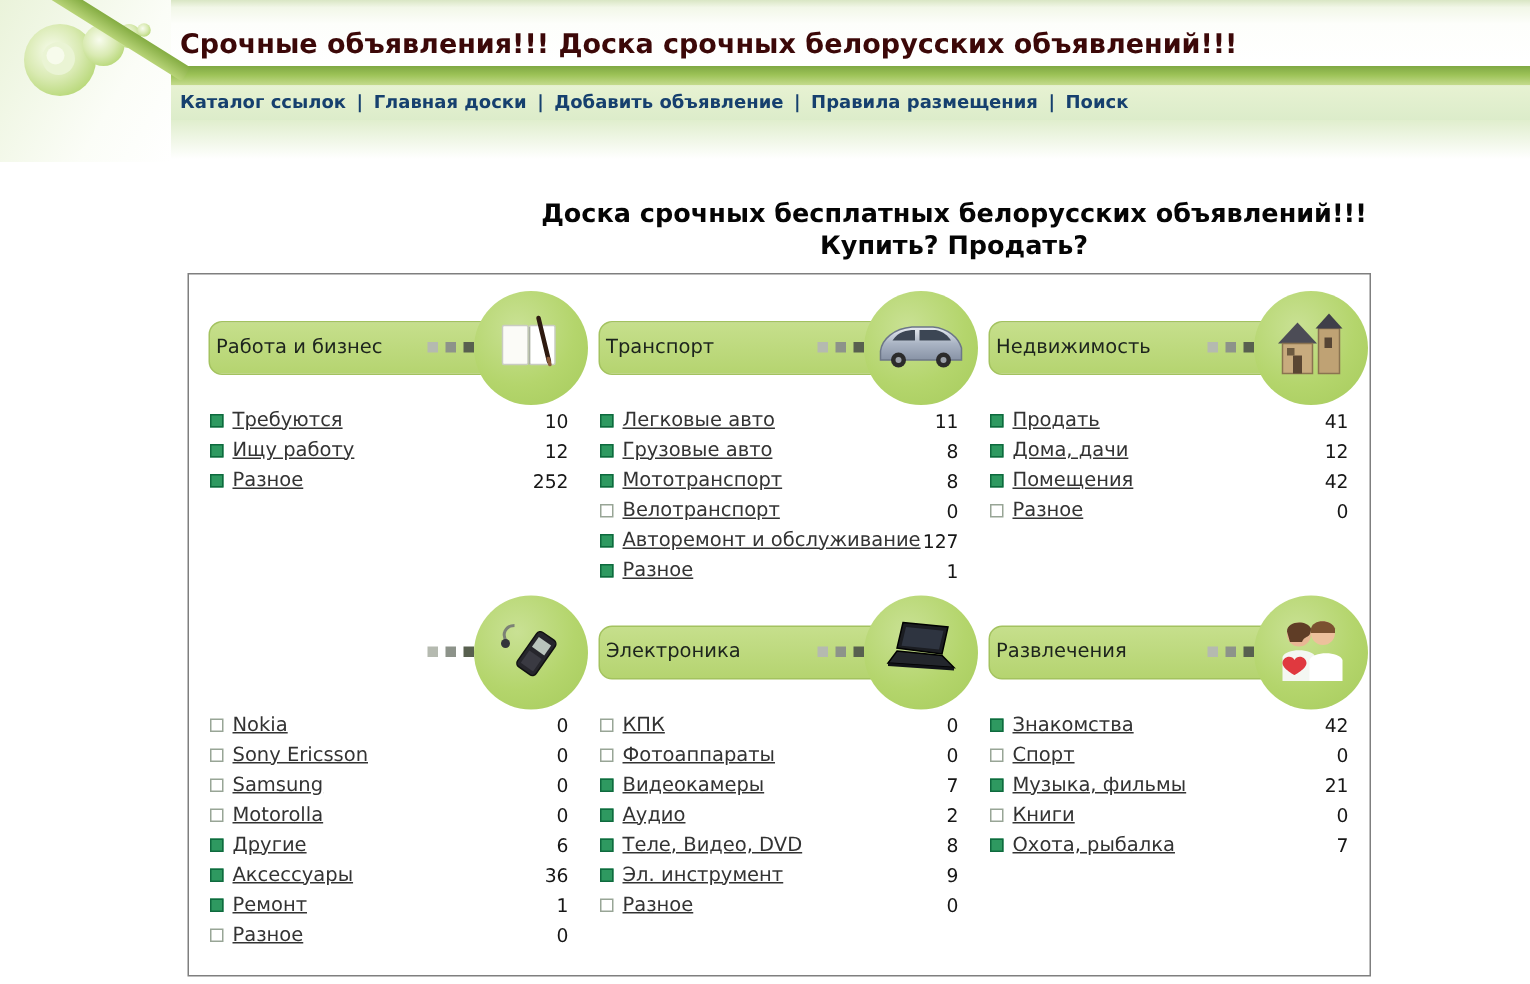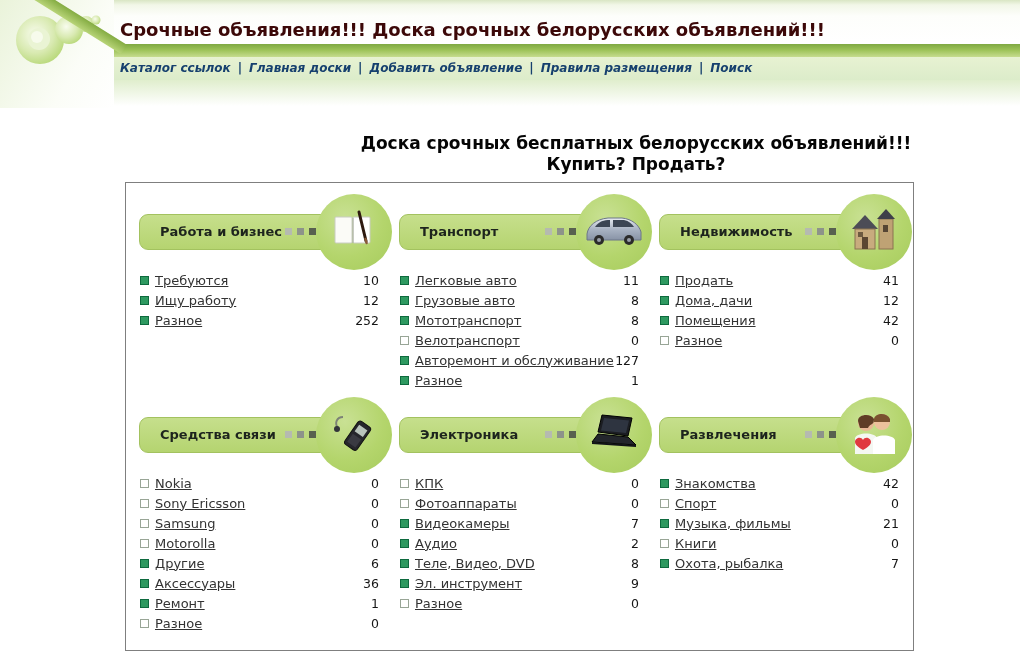--- a/index.html
+++ b/index.html
@@ -12,21 +12,21 @@
   .site-title { position:absolute; left:120px; top:19px; font-size:18px; font-weight:bold;
     color:var(--title-maroon,#3c0808); white-space:nowrap; z-index:1; }
   .green-bar { position:absolute; left:114px; right:0; top:44px; height:13px;
     background:linear-gradient(180deg,#7fa843 0%,#9cc257 45%,#c6dc8f 100%); }
   .nav-band { position:absolute; left:110px; right:0; top:57px; height:23px;
     background:linear-gradient(180deg,#e7f2d2,#dcecca); }
   .fade { position:absolute; left:110px; right:0; top:80px; height:26px;
     background:linear-gradient(180deg,#e0eecd,#ffffff); }
   .nav { position:absolute; left:120px; top:57px; height:23px; line-height:23px;
     font-size:12px; font-weight:bold; color:var(--nav-navy,#16406e); z-index:4; white-space:nowrap; }
-  .nav a { color:inherit; text-decoration:none;font-style:italic; }
+  .nav a { color:inherit; text-decoration:none; }
   .navsep { margin:0 7px; }
   .logo-block { position:absolute; left:0; top:0; width:114px; height:108px; z-index:2;
     background:linear-gradient(120deg,#eaf3da 0%,#fbfdf7 65%,#ffffff 100%); }
   .shell { position:absolute; left:6px; top:6px; }
   .stripe { position:absolute; width:158px; height:11px; left:-34px; top:44px;
     transform-origin:100% 50%; transform:rotate(32deg); border-radius:2px;
     background:linear-gradient(180deg,#84ac42,#b8d478); z-index:3; }
 
   
   .intro { position:absolute; left:322px; top:133px; width:628px; text-align:center;
@@ -35,22 +35,22 @@
   
   .box { position:absolute; left:125px; top:182px; width:789px; height:469px;
     border:1px solid #7f7f7f; background:#fff; }
   .grid { position:absolute; left:13px; top:0; display:grid; grid-template-columns:260px 260px 260px; }
 
   .section-header { position:relative; height:76px; }
   .section:first-child .section-header { margin-top:11px; }
   .bar { position:absolute; left:0; top:20px; width:216px; height:36px;
     background:linear-gradient(180deg,#c6df8c,#b5d470);
     border:1px solid #a3c25f; border-radius:9px; cursor:pointer; }
-  .bar-title { display:block; line-height:33px; padding-left:20px;
-    font-size:13px; font-weight:bold; color:#1d241d; white-space:nowrap; }
+  .bar-title { display:block; line-height:33px; padding-left:4px;
+    font-size:13px; font-weight:normal; color:#1d241d; white-space:nowrap; }
   .sq { position:absolute; width:7px; height:7px; top:34px; z-index:2; }
   .sq1 { left:146px; background:#b5bab0; }
   .sq2 { left:158px; background:#8d938a; }
   .sq3 { left:170px; background:#58604f; }
   .circle { position:absolute; left:177px; top:0; width:76px; height:76px; border-radius:50%;
     background:radial-gradient(circle at 38% 32%, #c9e194 0%, #b4d56c 55%, #a6cb5c 100%);
     display:flex; align-items:center; justify-content:center; z-index:1; }
 
   .section:first-child .list { height:127px; }
   .row { display:flex; align-items:center; height:20px; width:240px; }
@@ -128,23 +128,20 @@
   </div>
             <div class="row">
     <span class="bullet filled"></span>
     <a class="link" href="#">Разное</a>
     <span class="count">252</span>
   </div>
           </div>
   </div>
         <div class="section">
     <div class="section-header">
-      <div class="bar">
-        <span class="bar-title">Средства связи</span>
-      </div>
       <span class="sq sq1"></span>
       <span class="sq sq2"></span>
       <span class="sq sq3"></span>
       <div class="circle">
         <span class="icon"><svg width="48" height="46" viewBox="0 0 48 46">
                   <path d="M8 18 C4 13 7 7 13 7" fill="none" stroke="#7c8276" stroke-width="2"></path>
                   <circle cx="7" cy="19" r="3" fill="#32343a"></circle>
                   <g transform="rotate(35 28 26)">
                     <rect x="20" y="12" width="15" height="28" rx="3" fill="#26262c" stroke="#111"></rect>
                     <rect x="22.5" y="16" width="10" height="8" fill="#b9c4bc"></rect>

